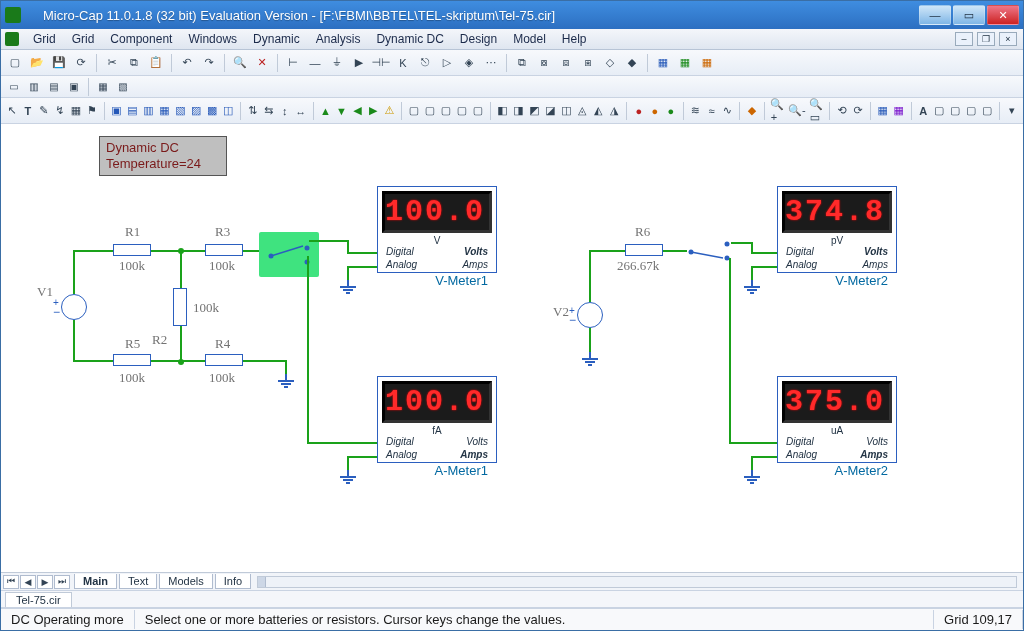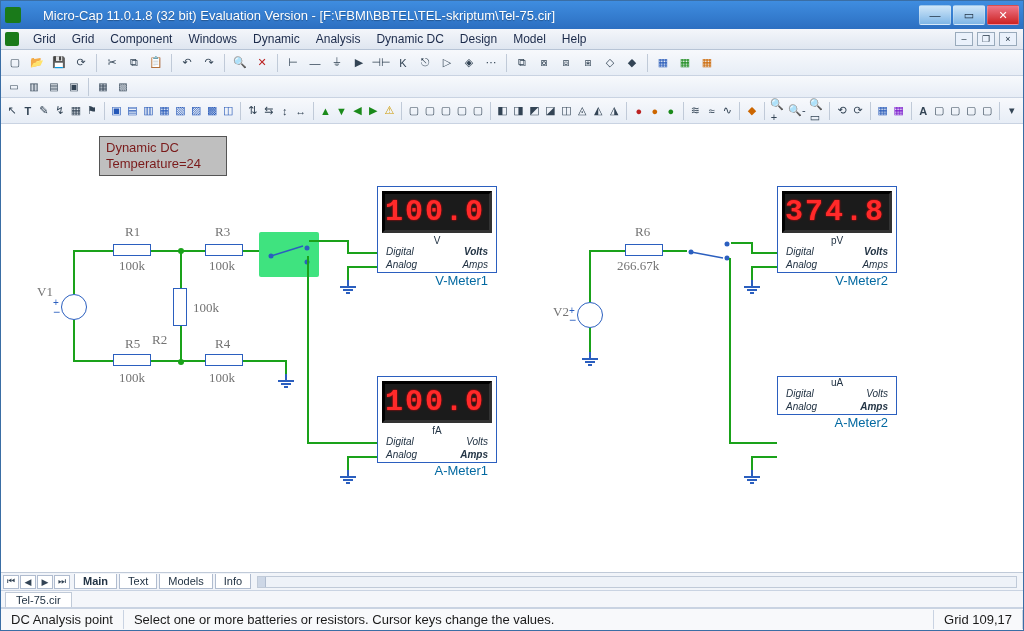--- a/index.html
+++ b/index.html
@@ -413,20 +413,23 @@
             <span>Analog</span>
             <span>Amps</span>
           </div>
         <div class="caption">V-Meter2</div>
       </div>
       <div class="wire" style="left:750px; top:142px; width:26px; height:2px;"></div>
       <div class="wire" style="left:750px; top:142px; width:2px; height:14px;"></div>
       <div class="gnd" style="left:743px; top:156px;"></div>
 
       <div class="meter" style="left:776px; top:252px;">
+        <div class="display">
+            <span class="digits">375.0</span>
+          </div>
         <div class="uline">uA</div>
         <div class="row">
             <span class="bold">Digital</span>
             <span>Volts</span>
           </div>
         <div class="row">
             <span>Analog</span>
             <span class="bold">Amps</span>
           </div>
         <div class="caption">A-Meter2</div>
@@ -451,18 +454,18 @@
           </div>
       </div>
     </div>
   </div>
 
   <div class="filetabs">
     <div class="filetab">Tel-75.cir</div>
   </div>
 
   <div class="statusbar">
-    <div class="cell">DC Analysis point</div>
+    <div class="cell">DC Operating more</div>
     <div class="stretch">Select one or more batteries or resistors. Cursor keys change the values.</div>
     <div class="cell">Grid 109,17</div>
   </div>
 
 </div>
 
 </body></html>

